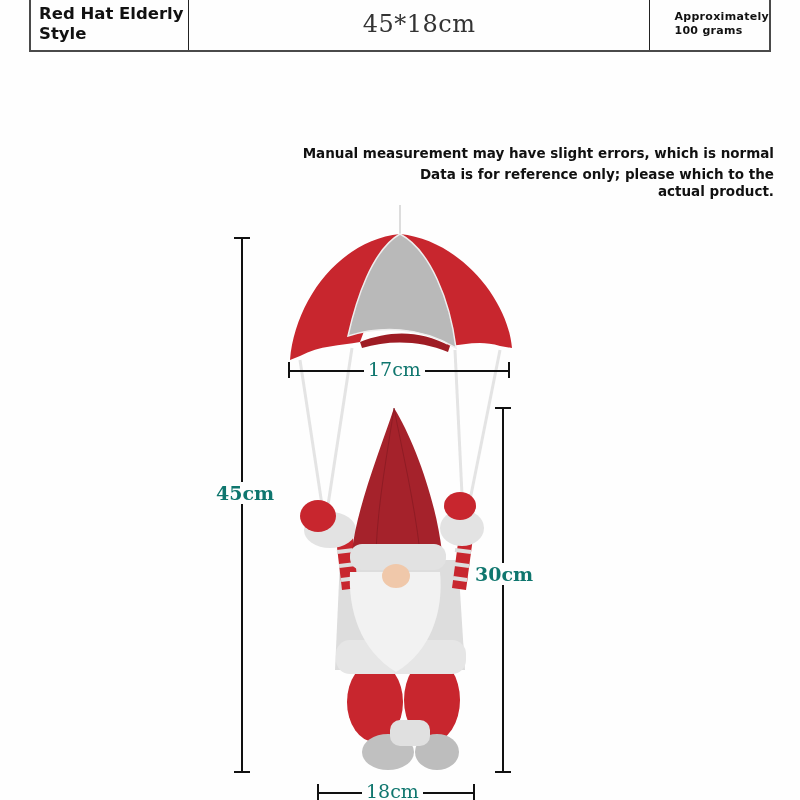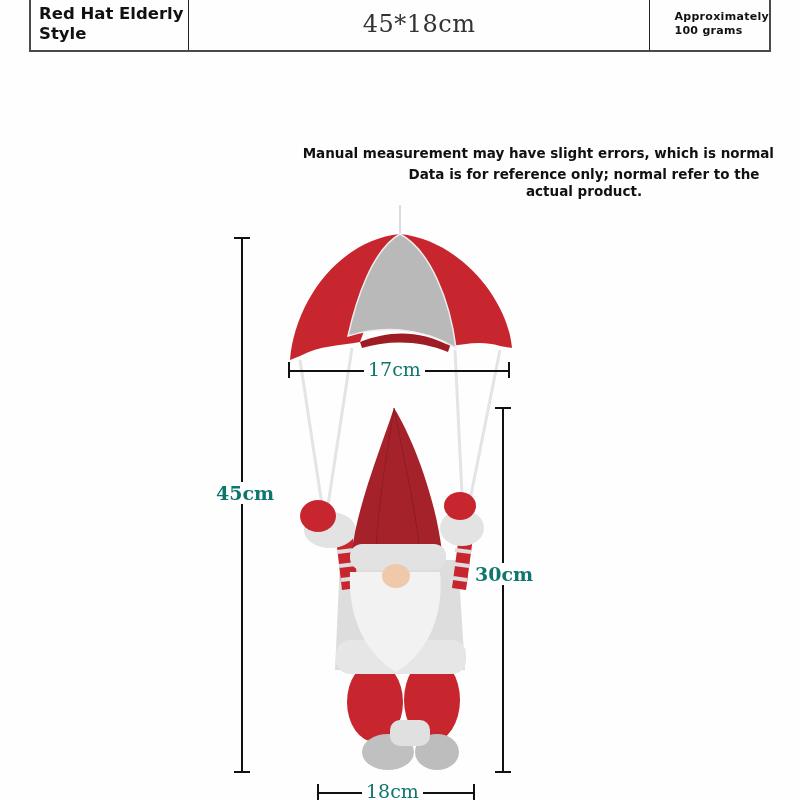--- a/index.html
+++ b/index.html
@@ -4,42 +4,42 @@
 <style>
   html, body { margin:0; padding:0; }
   body { width:800px; height:800px; background:#fefefe; position:relative; overflow:hidden; font-family:"DejaVu Sans", sans-serif; }
   .spec-table { position:absolute; left:29px; top:-2px; width:742px; border-collapse:collapse; border:2px solid #4a4a4a; border-top:none; }
   .spec-table td { border:1.5px solid #222; padding:0; vertical-align:middle; }
   .spec-table tr.r0 td { height:52px; border-top:none; }
   .spec-table tr.r1 td { height:66px; }
   .c-name { width:150px; padding-left:8px !important; font-weight:bold; font-size:16.5px; line-height:20px; color:#111; }
   .c-size { width:466px; text-align:center; font-family:"DejaVu Serif", serif; font-size:24px; color:#333; letter-spacing:0.5px; }
   .c-weight { padding-left:24px !important; font-weight:bold; font-size:11px; line-height:14px; color:#111; letter-spacing:0.3px; }
-  .note { position:absolute; right:26px; text-align:center; font-weight:bold; font-size:13.5px; color:#111; line-height:17px; }
+  .note { position:absolute; right:26px; text-align:right; font-weight:bold; font-size:13.5px; color:#111; line-height:17px; }
   .note1 { top:145px; }
   .note2 { top:166px; width:380px; }
   .dim-line { position:absolute; background:#111; }
   .dim-label { position:absolute; font-family:"DejaVu Serif", serif; font-size:19px; color:#0f766e; background:#fefefe; padding:0 4px; }
   .product { position:absolute; }
 </style>
 </head>
 <body>
 
 <table class="spec-table">
   <tbody>
       <tr class="r0">
     <td class="c-name">Red Hat Elderly Style</td>
     <td class="c-size">45*18cm</td>
     <td class="c-weight">Approximately 100 grams</td>
   </tr>
 </tbody>
   </table>
 
 <div class="note note1">Manual measurement may have slight errors, which is normal</div>
-<div class="note note2">Data is for reference only; normal refer to the actual product.</div>
+<div class="note note2">Data is for reference only; please which to the actual product.</div>
 
 <svg class="product" style="left:0;top:0" width="800" height="800" viewBox="0 0 800 800">
 
   <line x1="400" y1="205" x2="400" y2="236" stroke="#ddd" stroke-width="2"></line>
 
   <g>
     <path d="M400 234 C340 240 295 300 290 360 L300 356 C320 345 340 346 360 342 Z" fill="#c8262e"></path>
     <path d="M400 234 C460 240 508 300 512 348 L500 346 C480 340 465 345 448 346 Z" fill="#c8262e"></path>
     <path d="M400 234 C372 250 356 300 348 336 C380 326 420 326 456 348 C450 300 430 250 400 234 Z" fill="#b9b9b9" stroke="#eee" stroke-width="1.5"></path>
     <path d="M360 342 C390 330 420 330 450 346 L448 352 C420 340 388 340 362 348 Z" fill="#9e1c24"></path>

